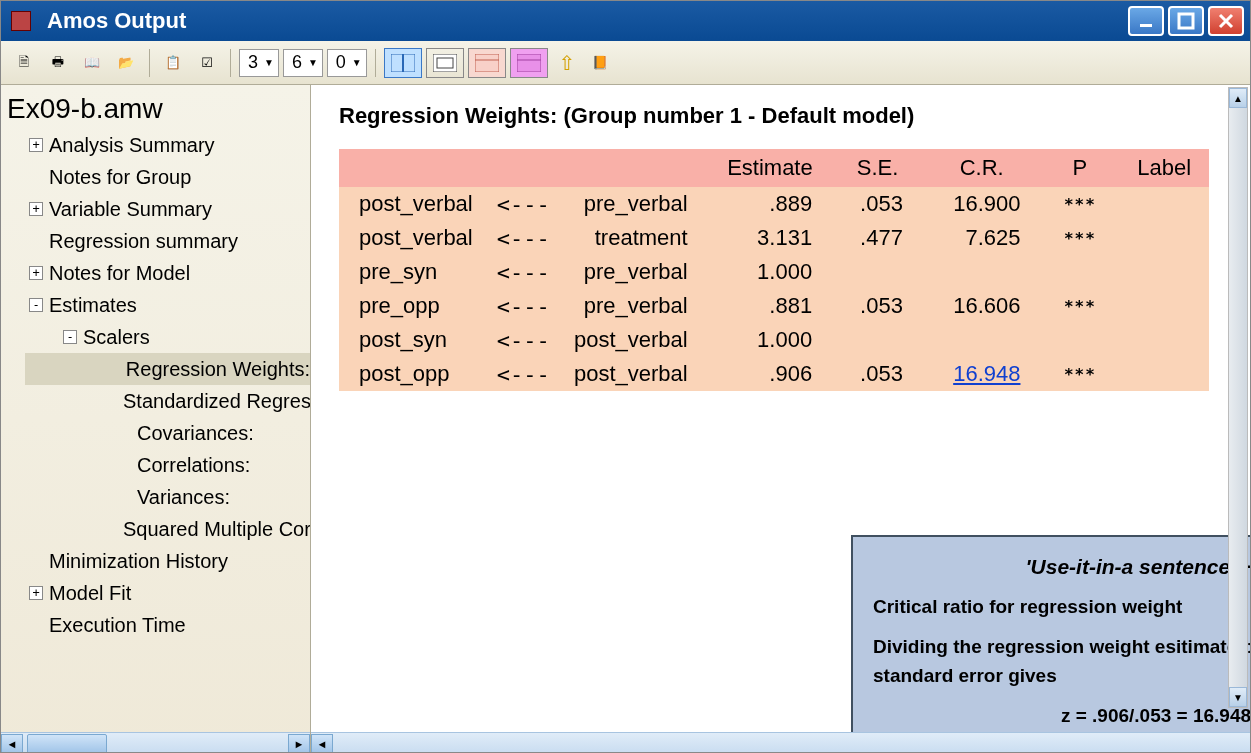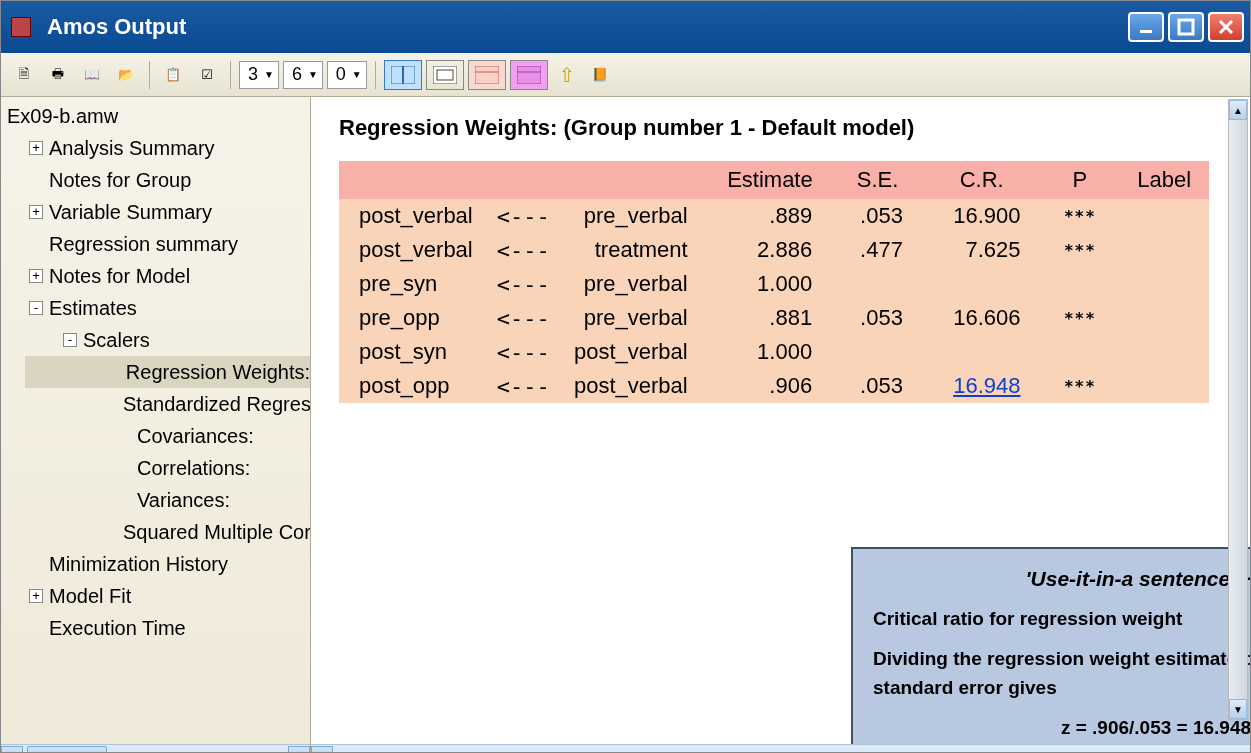--- a/index.html
+++ b/index.html
@@ -7,21 +7,21 @@
     font-family: Tahoma, Arial, sans-serif;
     font-size: 13px;
     background: #fff;
     width: 1251px;
     height: 753px;
     overflow: hidden;
     border: 1px solid #888;
   }
   
   .titlebar {
-    height: 52px;
+    height: 40px;
     background: linear-gradient(to bottom, #1a5aa3 0%, #0a4a93 100%);
     display: flex;
     align-items: center;
     padding: 0 6px 0 10px;
     color: #fff;
   }
   .titlebar .appicon {
     width: 20px; height: 20px;
     margin-right: 16px;
     background: #b44;
@@ -103,21 +103,21 @@
     display:flex; align-items:center; justify-content:center;
     font-size:12px; line-height:1;
     margin-right:6px;
     font-family:monospace;
   }
   .treeitem .noexp { width:14px; margin-right:6px; }
   .treeitem.level1 { padding-left: 28px; }
   .treeitem.level2 { padding-left: 62px; }
   .treeitem.level3 { padding-left: 92px; margin-left: 24px; }
   .treeitem.selected { background:#d9d5c0; }
-  .treeroot { font-size:20px; padding:4px 6px; }
+  .treeroot { font-size:28px; padding:4px 6px; }
   .hscroll {
     height:22px;
     background:linear-gradient(to bottom,#e0ecf8,#c8dcf0);
     border-top:1px solid #a8c4e0;
     display:flex; align-items:center;
   }
   .hscroll .arrow {
     width:22px; height:20px;
     background:linear-gradient(to bottom,#d0e4f8,#a0c4e8);
     border:1px solid #7aa8d0;
@@ -415,21 +415,21 @@
               <td>.889</td>
               <td>.053</td>
               <td>16.900</td>
               <td class="p">***</td>
               <td class="label"></td>
             </tr>
             <tr>
               <td class="dep">post_verbal</td>
               <td class="arr">&lt;---</td>
               <td class="ind">treatment</td>
-              <td>2.886</td>
+              <td>3.131</td>
               <td>.477</td>
               <td>7.625</td>
               <td class="p">***</td>
               <td class="label"></td>
             </tr>
             <tr>
               <td class="dep">pre_syn</td>
               <td class="arr">&lt;---</td>
               <td class="ind">pre_verbal</td>
               <td>1.000</td>

